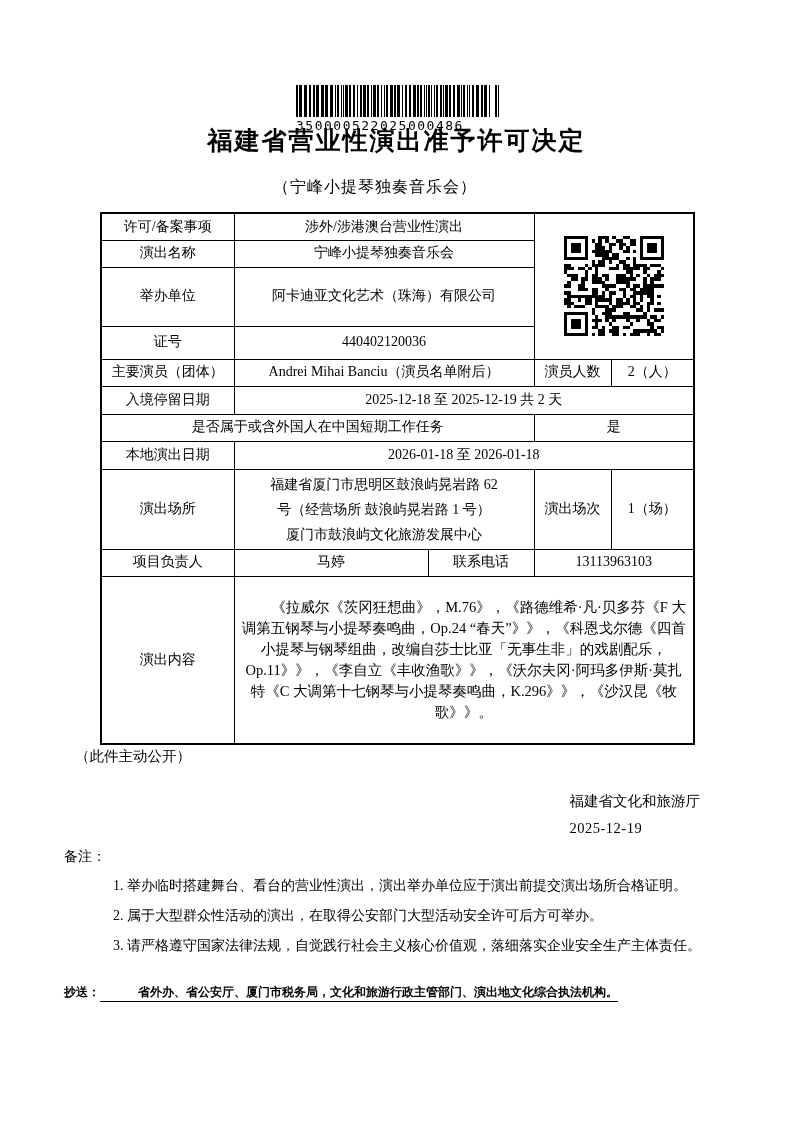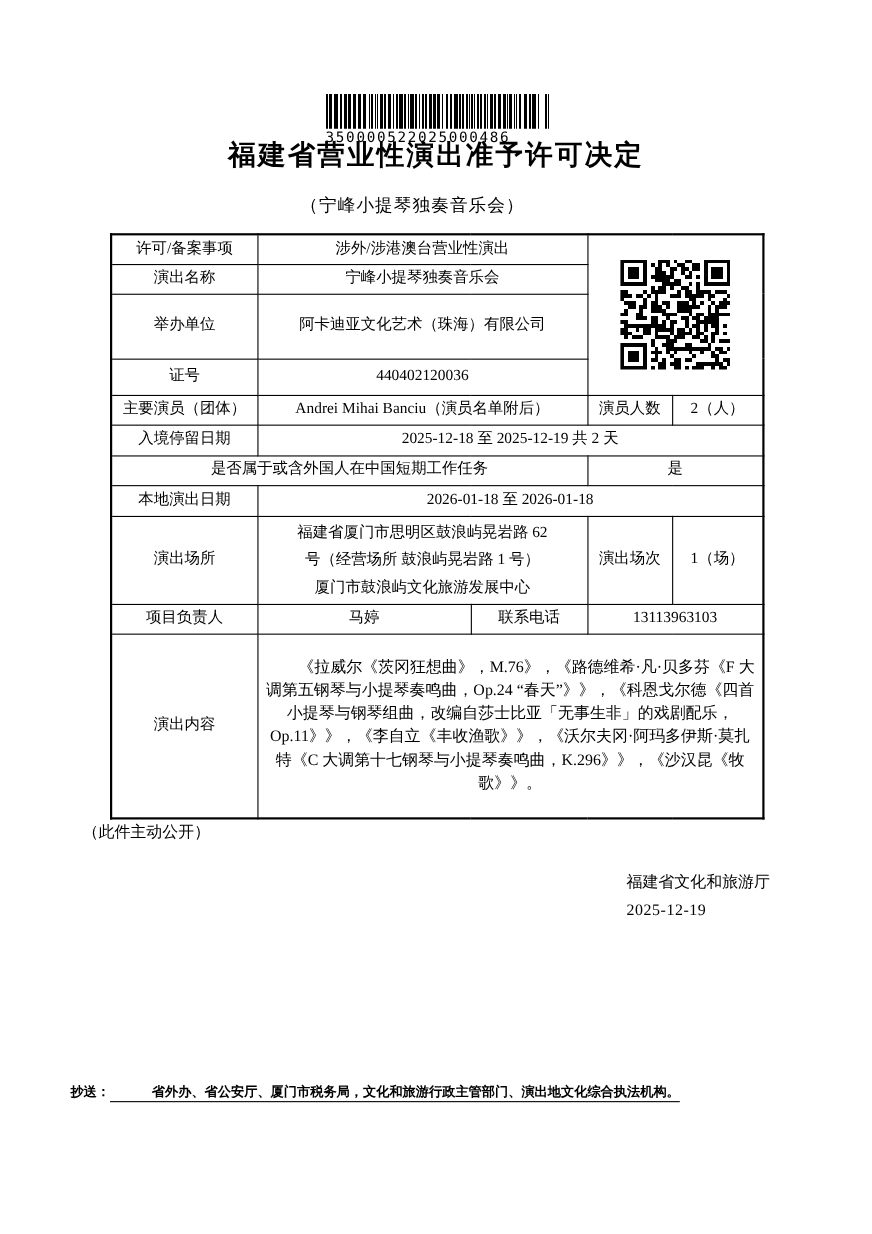--- a/index.html
+++ b/index.html
@@ -575,18 +575,24 @@
   </tbody>
     </table>
 
   <div class="disclosure">（此件主动公开）</div>
 
   <div class="issuer-block">
     <div>福建省文化和旅游厅</div>
     <div class="issue-date">2025-12-19</div>
   </div>
 
+  <div class="remarks">
+    <span class="remarks-label">备注：</span>
+    <span class="remark-item">1. 举办临时搭建舞台、看台的营业性演出，演出举办单位应于演出前提交演出场所合格证明。</span>
+    <span class="remark-item">2. 属于大型群众性活动的演出，在取得公安部门大型活动安全许可后方可举办。</span>
+    <span class="remark-item">3. 请严格遵守国家法律法规，自觉践行社会主义核心价值观，落细落实企业安全生产主体责任。</span>
+  </div>
 
   <div class="cc-block">
     <span>抄送：</span><span class="cc-underline">省外办、省公安厅、厦门市税务局，文化和旅游行政主管部门、演出地文化综合执法机构。</span>
   </div>
 
 </div>
 
 </body></html>

